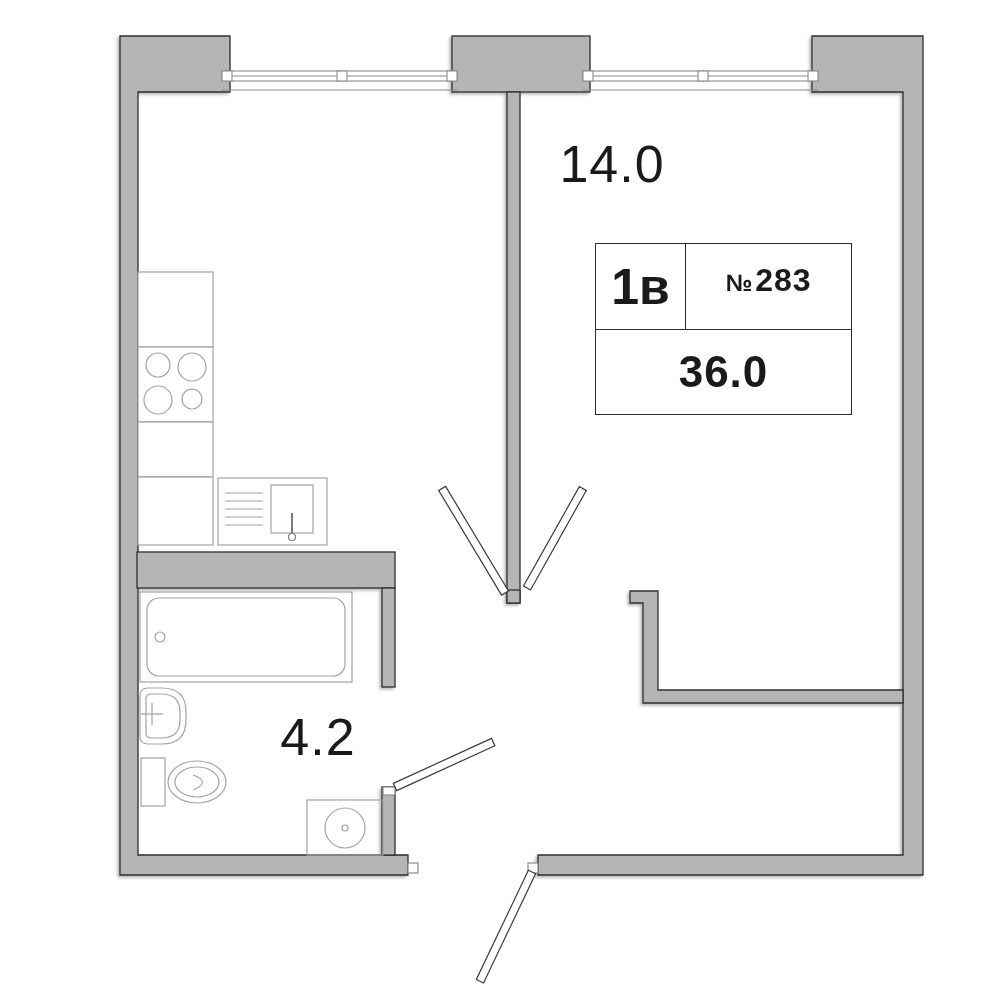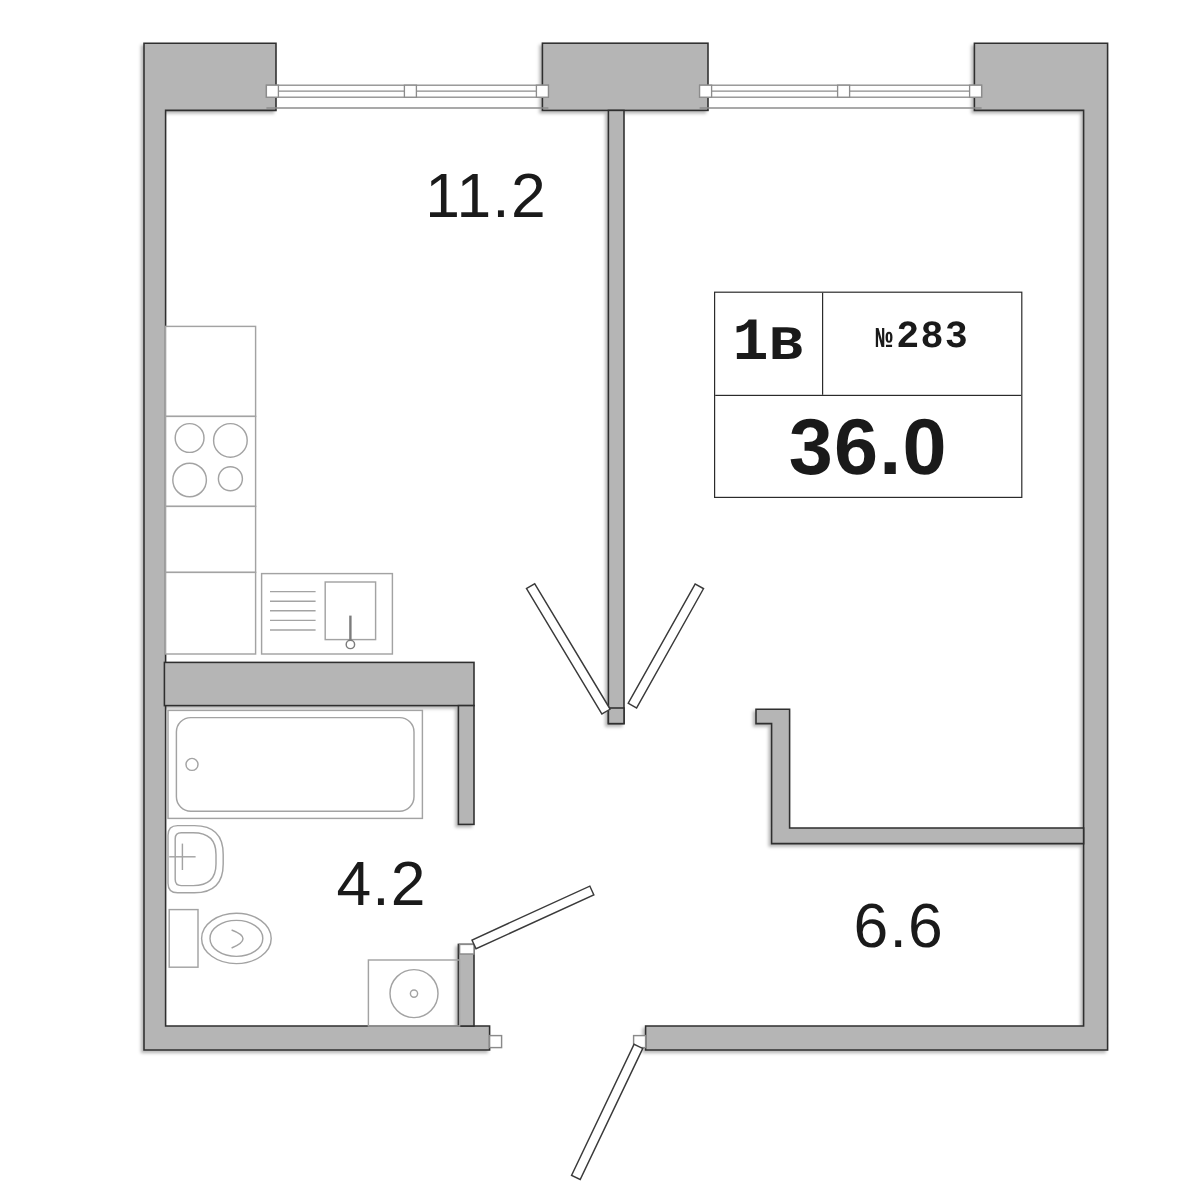--- a/index.html
+++ b/index.html
@@ -25,35 +25,35 @@
   .jamb{fill:#ffffff;stroke:#8a8a8a;stroke-width:1.2;}
   .room-label{
     position:absolute;transform:translate(-50%,-50%);
     font-size:52px;font-weight:400;letter-spacing:1px;white-space:nowrap;
   }
   #info-box{
     position:absolute;left:595px;top:243px;width:257px;height:172px;
     border:1.5px solid #2b2b2b;box-sizing:border-box;background:#fff;
     display:flex;flex-direction:column;
   }
-  #info-top{flex:0 0 85px;display:flex;border-bottom:1.5px solid #2b2b2b;font-family:Liberation Mono, monospace;}
+  #info-top{flex:0 0 85px;display:flex;border-bottom:1.5px solid #2b2b2b;}
   #info-type-cell{
     flex:0 0 90px;border-right:1.5px solid #2b2b2b;box-sizing:border-box;
     display:flex;align-items:center;justify-content:center;
     font-size:50px;font-weight:700;
   }
   #info-num-cell{
     flex:1 1 auto;display:flex;align-items:baseline;justify-content:center;
     padding-top:18px;
   }
   #info-num-sign{font-size:24px;font-weight:700;margin-right:3px;}
   #info-num{font-size:32px;font-weight:700;letter-spacing:1px;}
   #info-area-cell{
     flex:1 1 auto;display:flex;align-items:center;justify-content:center;
-    font-size:66px;font-weight:700;letter-spacing:1px;
+    font-size:44px;font-weight:700;letter-spacing:1px;
   }
 </style>
 </head>
 <body>
 
 <div id="stage">
 
   <svg id="plan-svg" width="1000" height="1000" viewBox="0 0 1000 1000">
 
     <g class="walls">
@@ -148,23 +148,22 @@
       <rect class="leaf" x="-4" y="-114" width="8" height="114"></rect>
     </g>
     <g transform="translate(395,787) rotate(65.4)">
       <rect class="leaf" x="-4" y="-108" width="8" height="108"></rect>
     </g>
     <g transform="translate(532,872) rotate(25.5)">
       <rect class="leaf" x="-4" y="0" width="8" height="121"></rect>
     </g>
   </svg>
 
-  <div class="room-label" style="left:405px;top:164px;">11.2</div>
+  <div class="room-label" style="left:612px;top:164px;">14.0</div>
   <div class="room-label" style="left:298px;top:737px;margin-left:20px;">4.2</div>
-  <div class="room-label" style="left:749px;top:772px;">6.6</div>
 
   <div id="info-box">
     <div id="info-top">
       <div id="info-type-cell">1в</div>
       <div id="info-num-cell">
         <span id="info-num-sign">№</span>
         <span id="info-num">283</span>
       </div>
     </div>
     <div id="info-area-cell">36.0</div>

